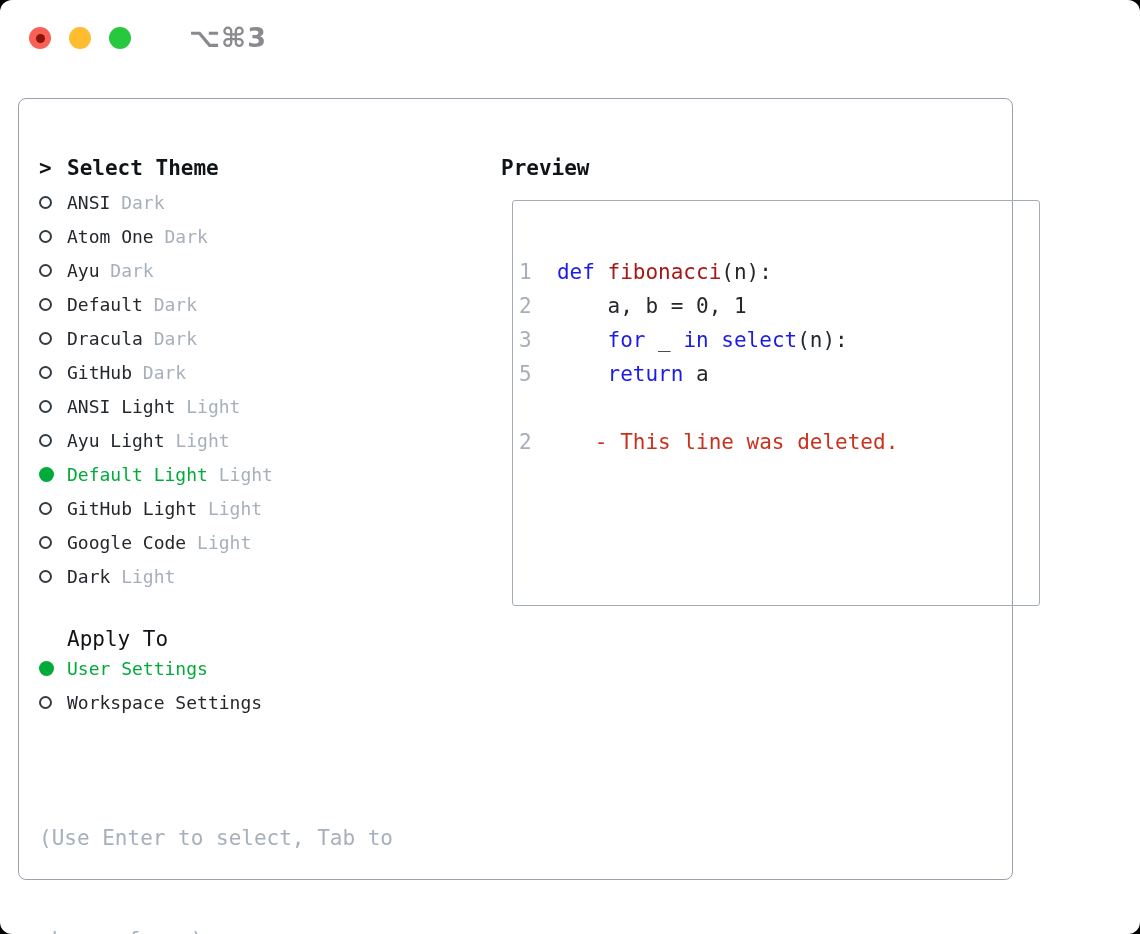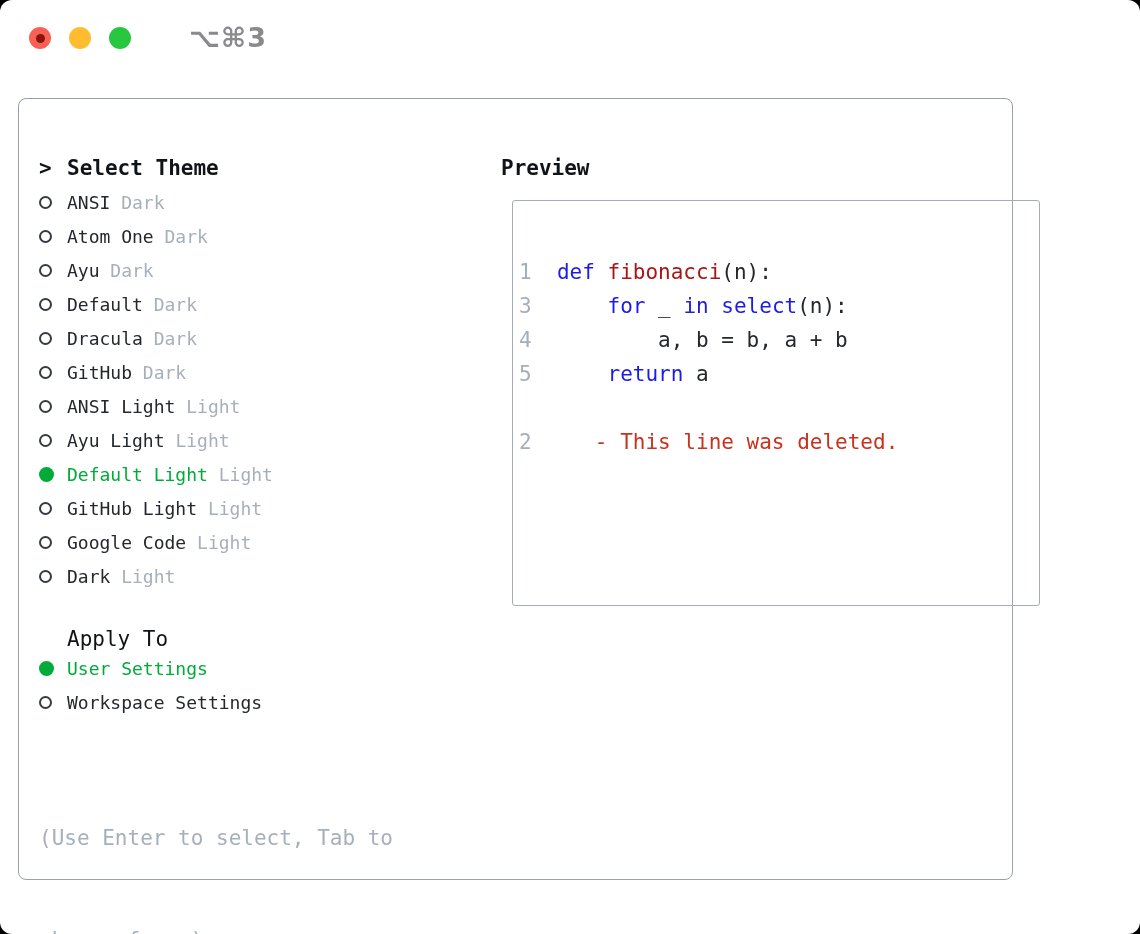--- a/index.html
+++ b/index.html
@@ -218,22 +218,22 @@
           <div>change focus)</div>
         </div>
       </div>
 
       <div class="right-col">
         <div class="row header-row">
           <span class="h-label">Preview</span>
         </div>
         <div class="preview-box" id="code-box">
             <div class="code-line"><span class="gutter">1</span><span class="seg kw">def</span><span class="seg plain"> </span><span class="seg fn">fibonacci</span><span class="seg plain">(n):</span></div>
+            <div class="code-line"><span class="gutter">2</span><span class="seg plain">    a, b = 0, 1</span></div>
             <div class="code-line"><span class="gutter">3</span><span class="seg plain">    </span><span class="seg kw">for</span><span class="seg plain"> _ </span><span class="seg kw">in</span><span class="seg plain"> </span><span class="seg kw">select</span><span class="seg plain">(n):</span></div>
-            <div class="code-line"><span class="gutter">4</span><span class="seg plain">        a, b = b, a + b</span></div>
             <div class="code-line"><span class="gutter">5</span><span class="seg plain">    </span><span class="seg kw">return</span><span class="seg plain"> a</span></div>
             <div class="code-line"><span class="gutter"></span></div>
             <div class="code-line"><span class="gutter">2</span><span class="seg del">   - This line was deleted.</span></div>
           </div>
       </div>
 
     </div>
   </div>
 </div>
 

